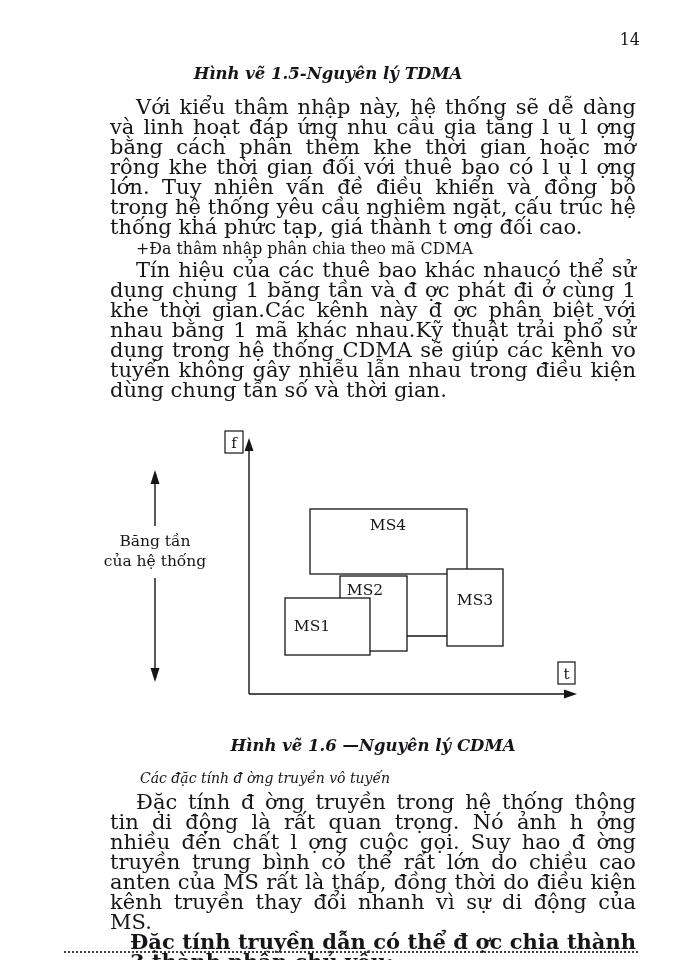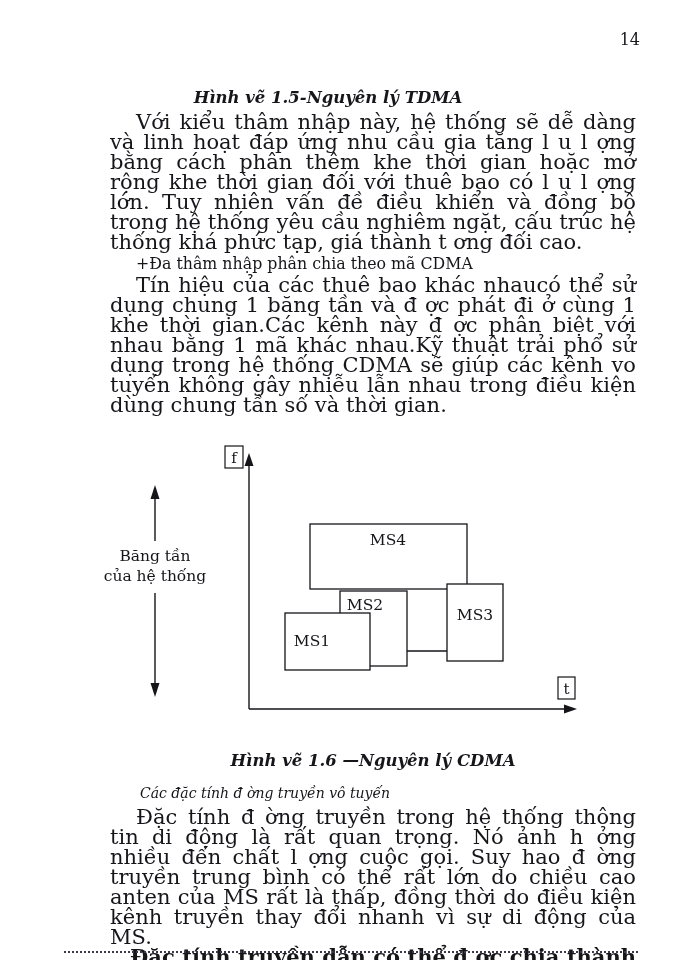--- a/index.html
+++ b/index.html
@@ -18,21 +18,21 @@
   }
   .content{
     padding:0 64px 0 110px;
   }
   .caption{
     font-weight:bold;font-style:italic;
     font-size:16.5px;
     text-align:center;
     margin:0;
   }
-  .caption1{padding-top:88px;padding-right:90px;margin-bottom:5px;}
+  .caption1{padding-top:64px;padding-right:90px;margin-bottom:14px;}
   .caption2{margin-top:10px;margin-bottom:12px;}
   .para{
     margin:0;
     font-size:21px;
     line-height:20px;
     text-align:justify;
   }
   .indent{text-indent:26px;}
   .plus-line{
     margin:0;

